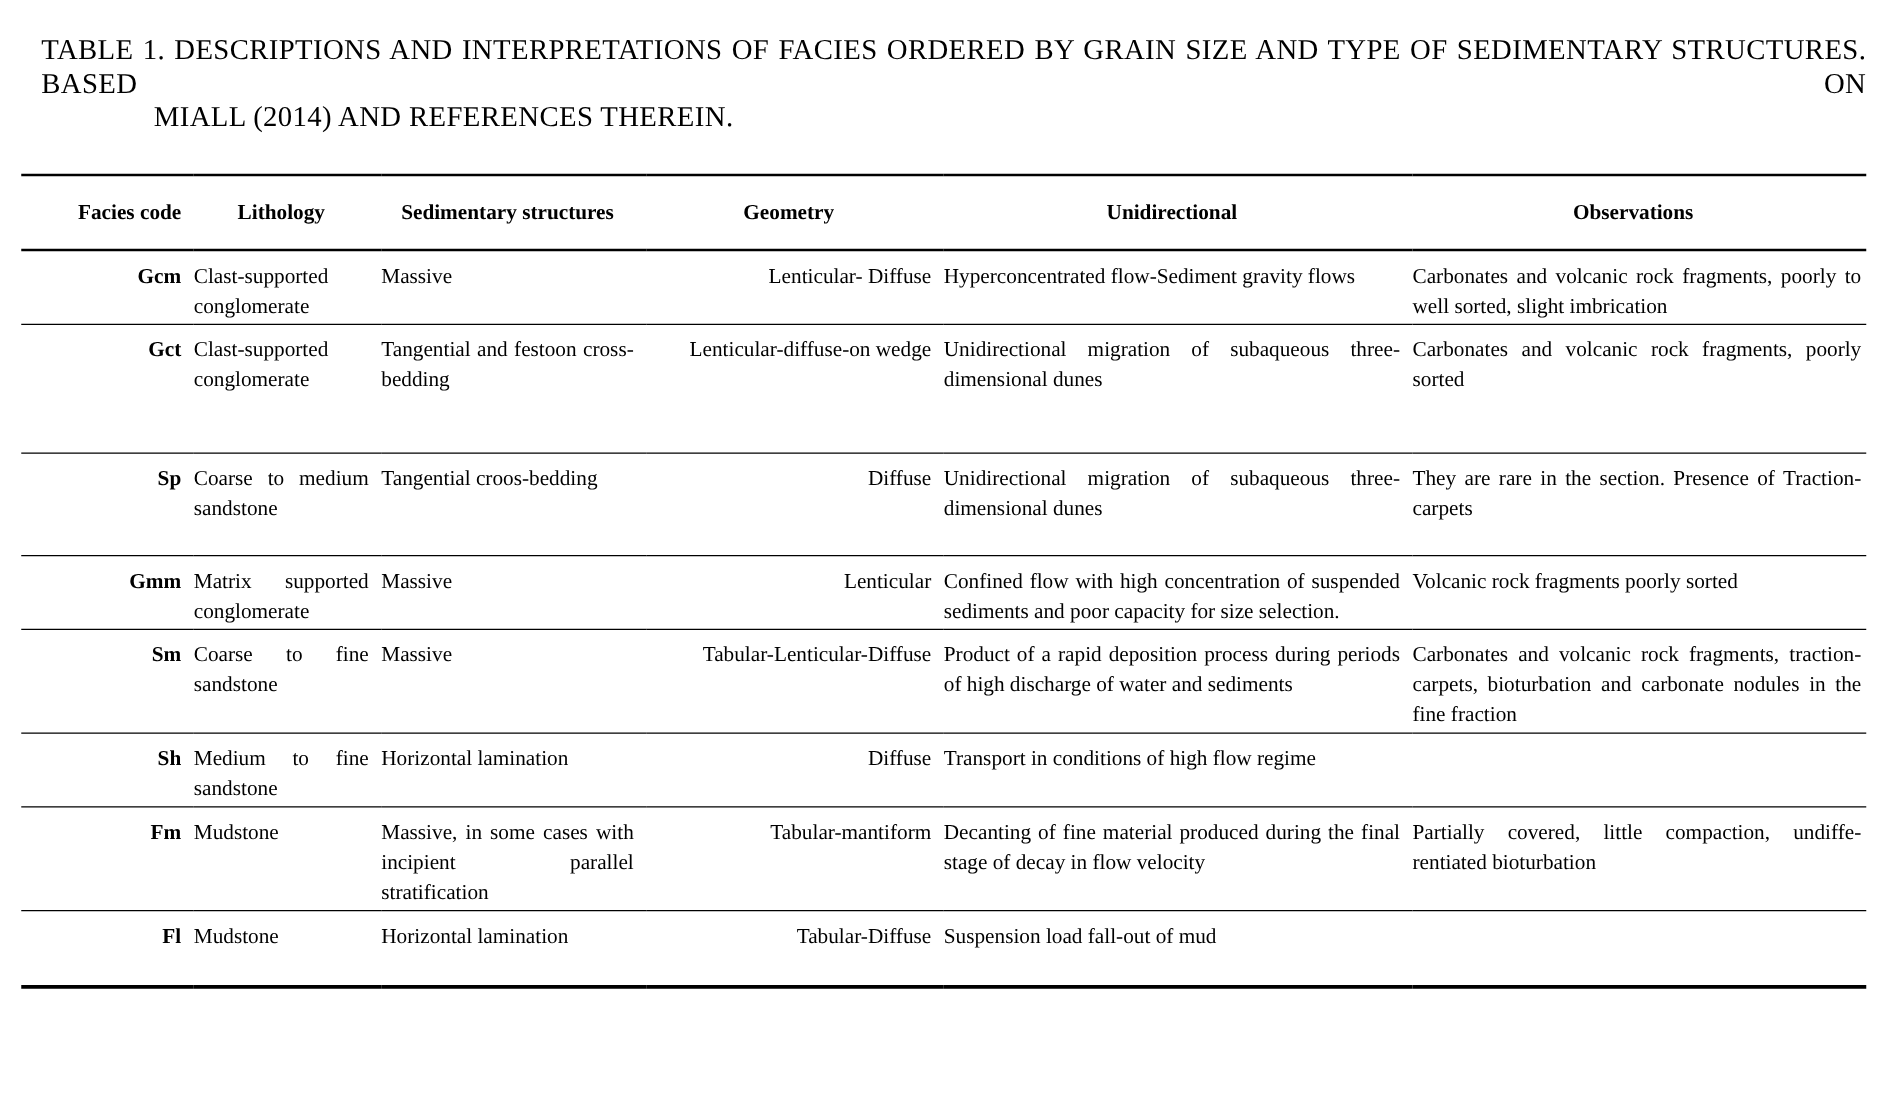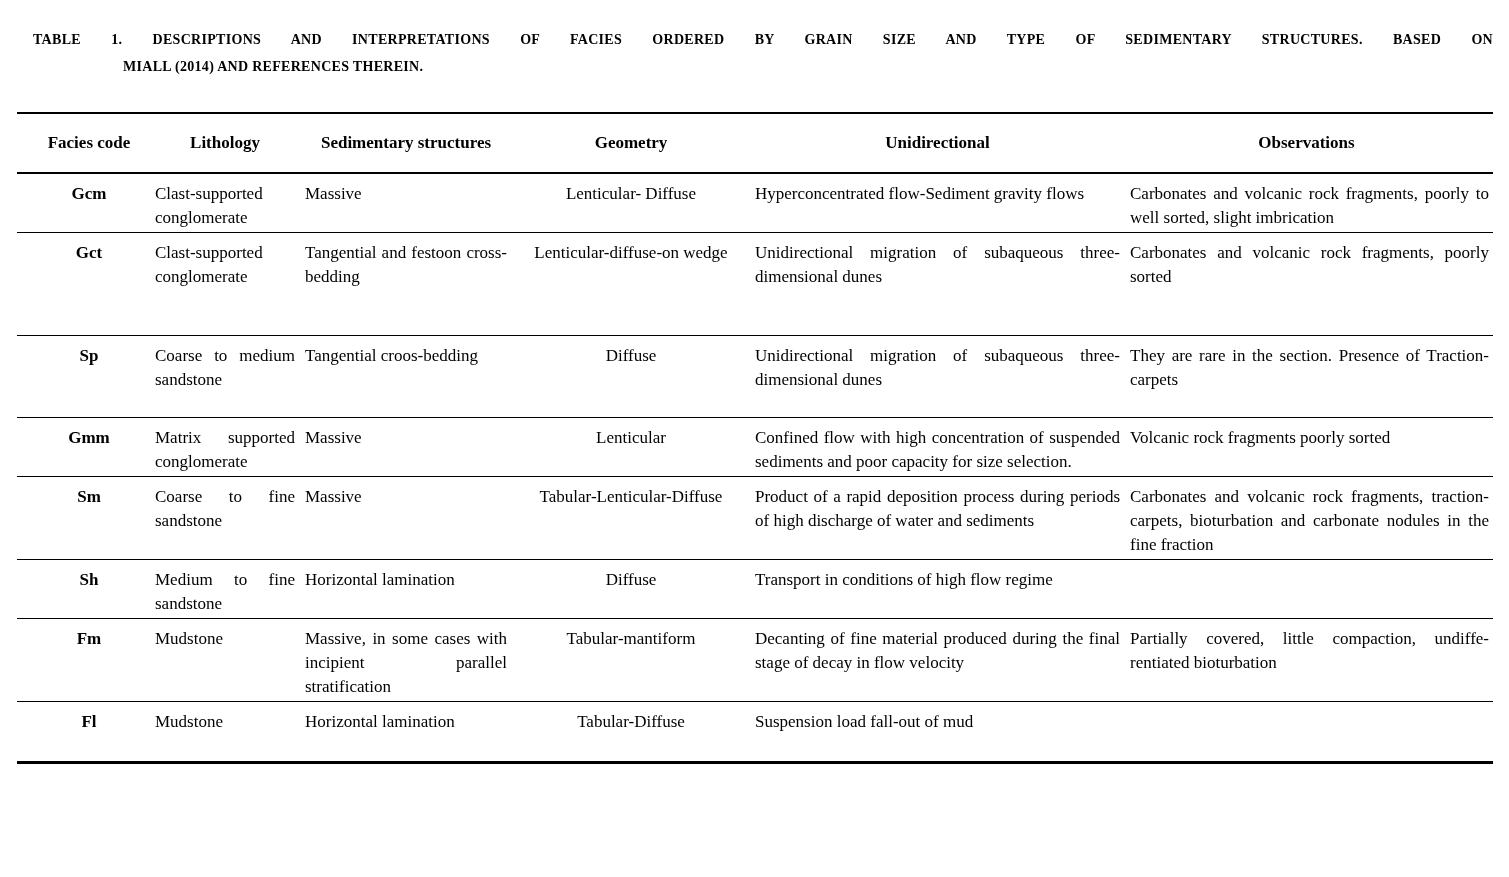--- a/index.html
+++ b/index.html
@@ -10,22 +10,22 @@
     width: 1509px;
   }
   .page {
     width: 1509px;
     height: 877px;
     padding: 26px 16px 0 17px;
     background: #fff;
     overflow: hidden;
   }
   .caption {
-    font-weight: bold;
-    font-size: 14px;
+    font-weight: normal;
+    font-size: 23px;
     line-height: 27px;
     letter-spacing: 0.3px;
     margin: 0 4px 32px 16px;
     width: 1460px;
   }
   .caption-line1 {
     text-align: justify;
     text-align-last: justify;
   }
   .caption-line2 {
@@ -40,28 +40,28 @@
   }
   thead th {
     font-size: 17px;
     font-weight: bold;
     border-bottom: 2px solid #000;
     vertical-align: middle;
     height: 60px;
     padding: 0 10px 0 0;
     text-align: center;
   }
-  thead th.c1 { text-align: center; padding-left: 16px; }
+  thead th.c1 { text-align: right; padding-left: 16px; }
   tbody td {
     font-size: 17px;
     line-height: 24px;
     vertical-align: top;
     padding: 8px 10px 2px 0;
     border-bottom: 1.5px solid #000;
-    text-align: center;
+    text-align: right;
   }
   tbody td.c1 { font-weight: bold; padding-left: 16px; }
   tbody td.c2, tbody td.c3, tbody td.c5, tbody td.c6 { text-align: justify; margin-top: 29px; }
   tbody td.c6 { padding-right: 4px; }
   tbody tr:nth-child(1) { height: 58px; }
   tbody tr:nth-child(2) { height: 103px; }
   tbody tr:nth-child(3) { height: 82px; }
   tbody tr:nth-child(4) { height: 58px; }
   tbody tr:nth-child(5) { height: 81px; }
   tbody tr:nth-child(6) { height: 57px; }

